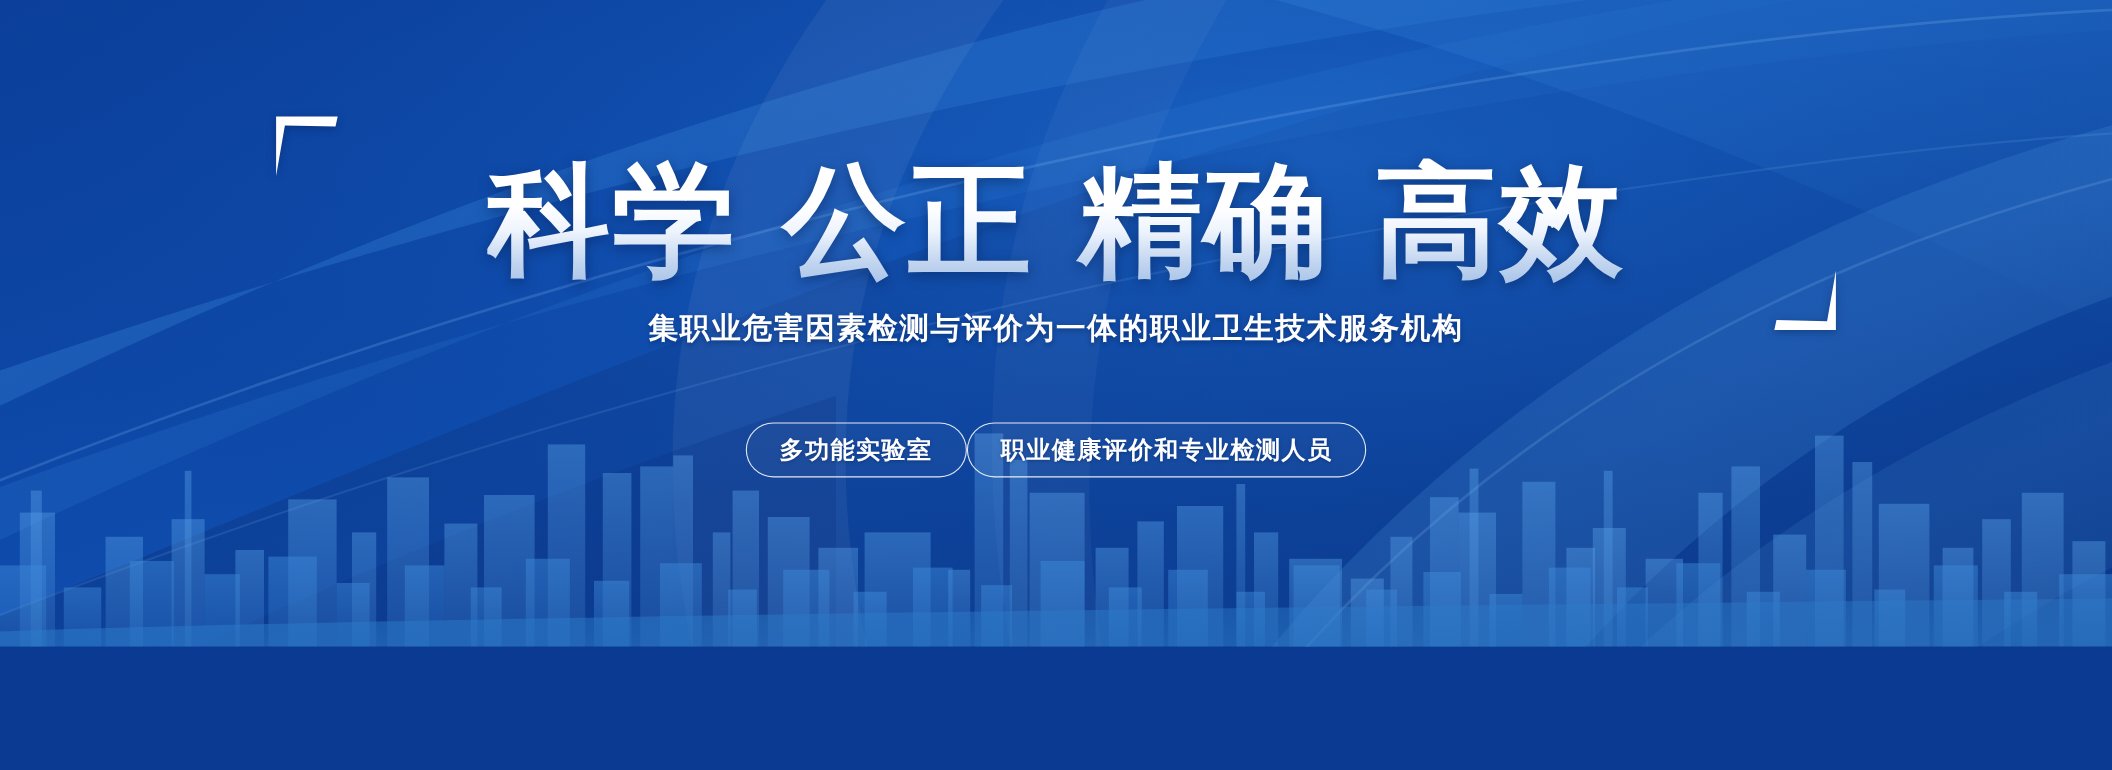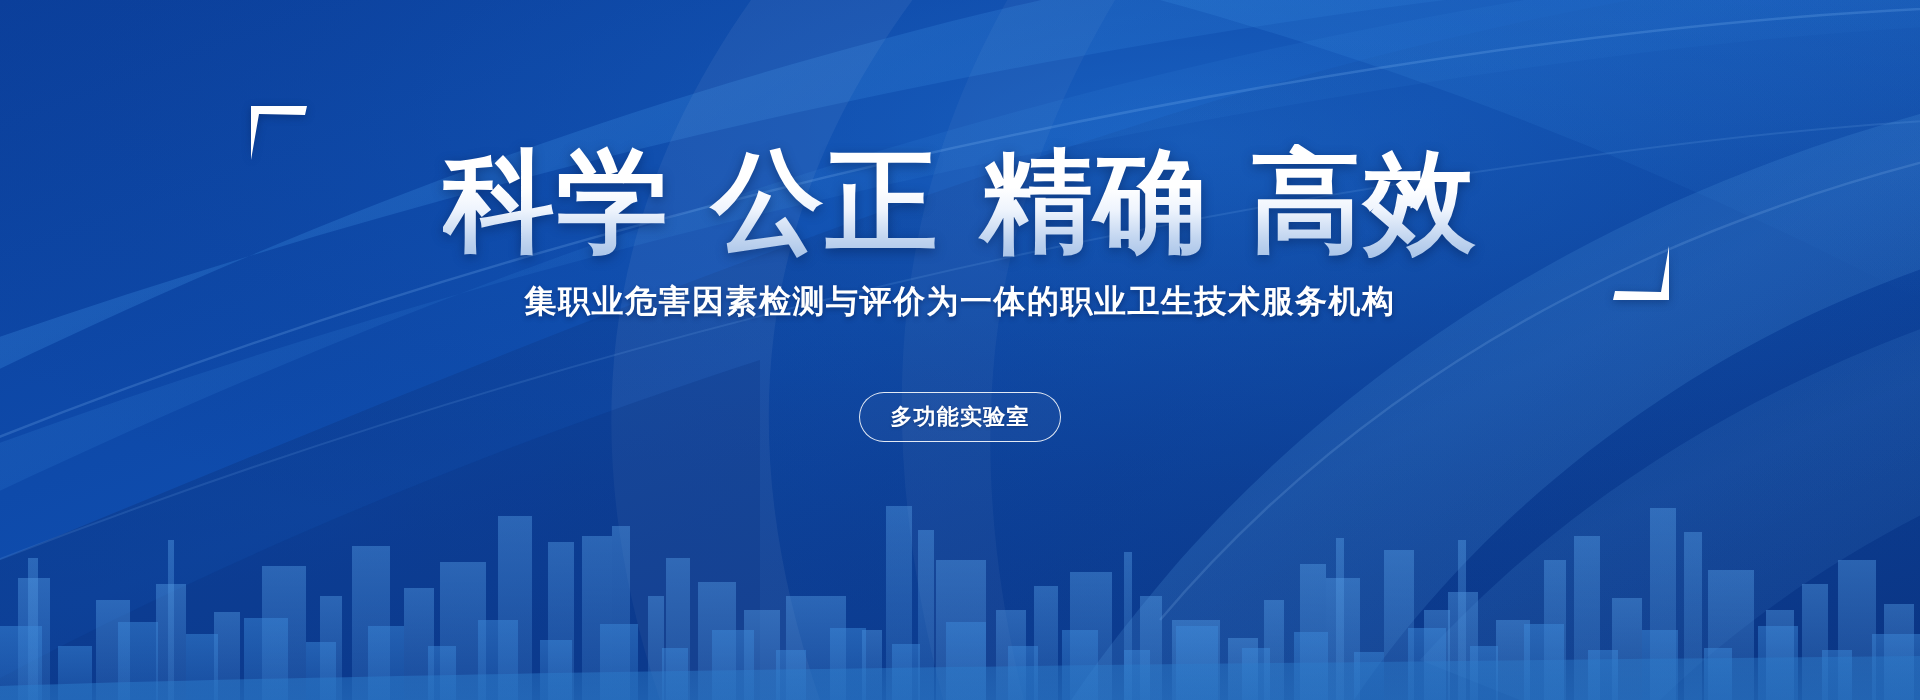--- a/index.html
+++ b/index.html
@@ -2,21 +2,21 @@
 <html><head>
 <meta charset="utf-8">
 <title>Banner</title>
 <style>
   * { margin:0; padding:0; box-sizing:border-box; }
   html,body{ width:1920px; height:700px; overflow:hidden; background:#0a3a91; }
   body{ font-family:"Liberation Sans","DejaVu Sans",sans-serif; }
 
   #banner{
     position:relative;
-    width:1920px; height:700px;
+    width:1920px; height:588px;
     overflow:hidden;
     background:
       radial-gradient(120% 95% at 72% 18%, #1565c8 0%, #0f4bab 34%, #0a3a91 66%, #072f7d 100%);
   }
 
   
   .bgsvg{ position:absolute; inset:0; width:1920px; height:700px; }
 
   
   #content{
@@ -48,21 +48,21 @@
 
   .bracket{ position:absolute; width:62px; height:62px; }
   .bracket svg{ display:block; width:62px; height:62px;
     filter:drop-shadow(0 2px 4px rgba(3,24,72,.40)); }
   #bracket-tl{ left:-72px;  top:-42px; }
   #bracket-br{ right:-72px; bottom:-46px; }
 
   #subtitle{
     margin-top:22px;
     font-family:"DejaVu Sans","Liberation Sans",sans-serif;
-    font-size:32px;
+    font-size:27px;
     font-weight:bold;
     letter-spacing:1.5px;
     color:#ffffff;
     text-shadow:0 2px 5px rgba(3,24,72,.45);
     white-space:nowrap;
   }
 
   
   #pills{
     margin-top:68px;
@@ -287,16 +287,19 @@
         </svg>
       </span>
     </div>
 
     <div id="subtitle">集职业危害因素检测与评价为一体的职业卫生技术服务机构</div>
 
     <div id="pills">
       <div class="pill">
         <span>多功能实验室</span>
       </div>
+      <div class="pill">
+        <span>职业健康评价和专业检测人员</span>
+      </div>
     </div>
 
   </div>
 </div>
 
 </body></html>

